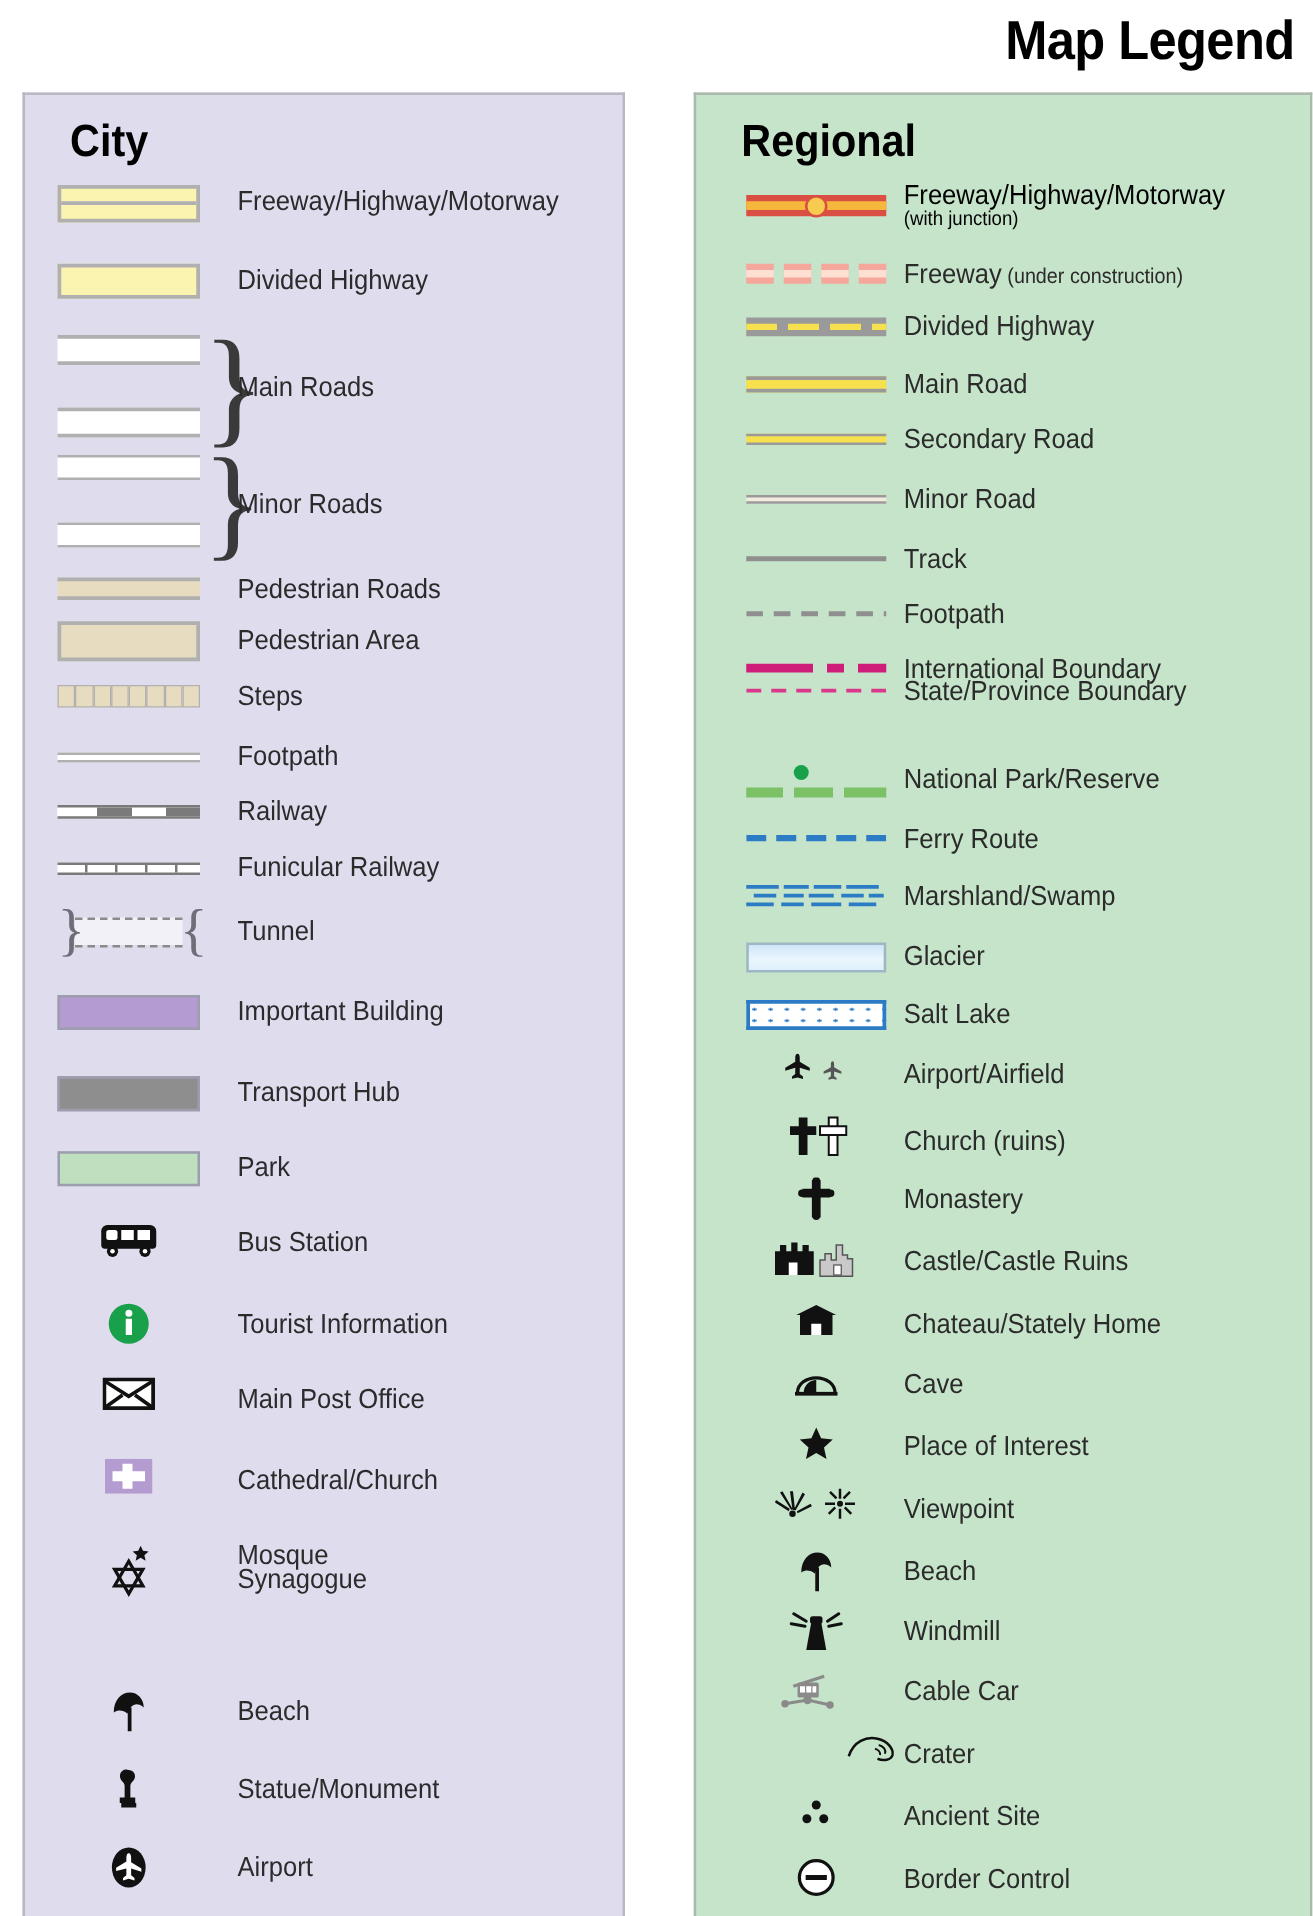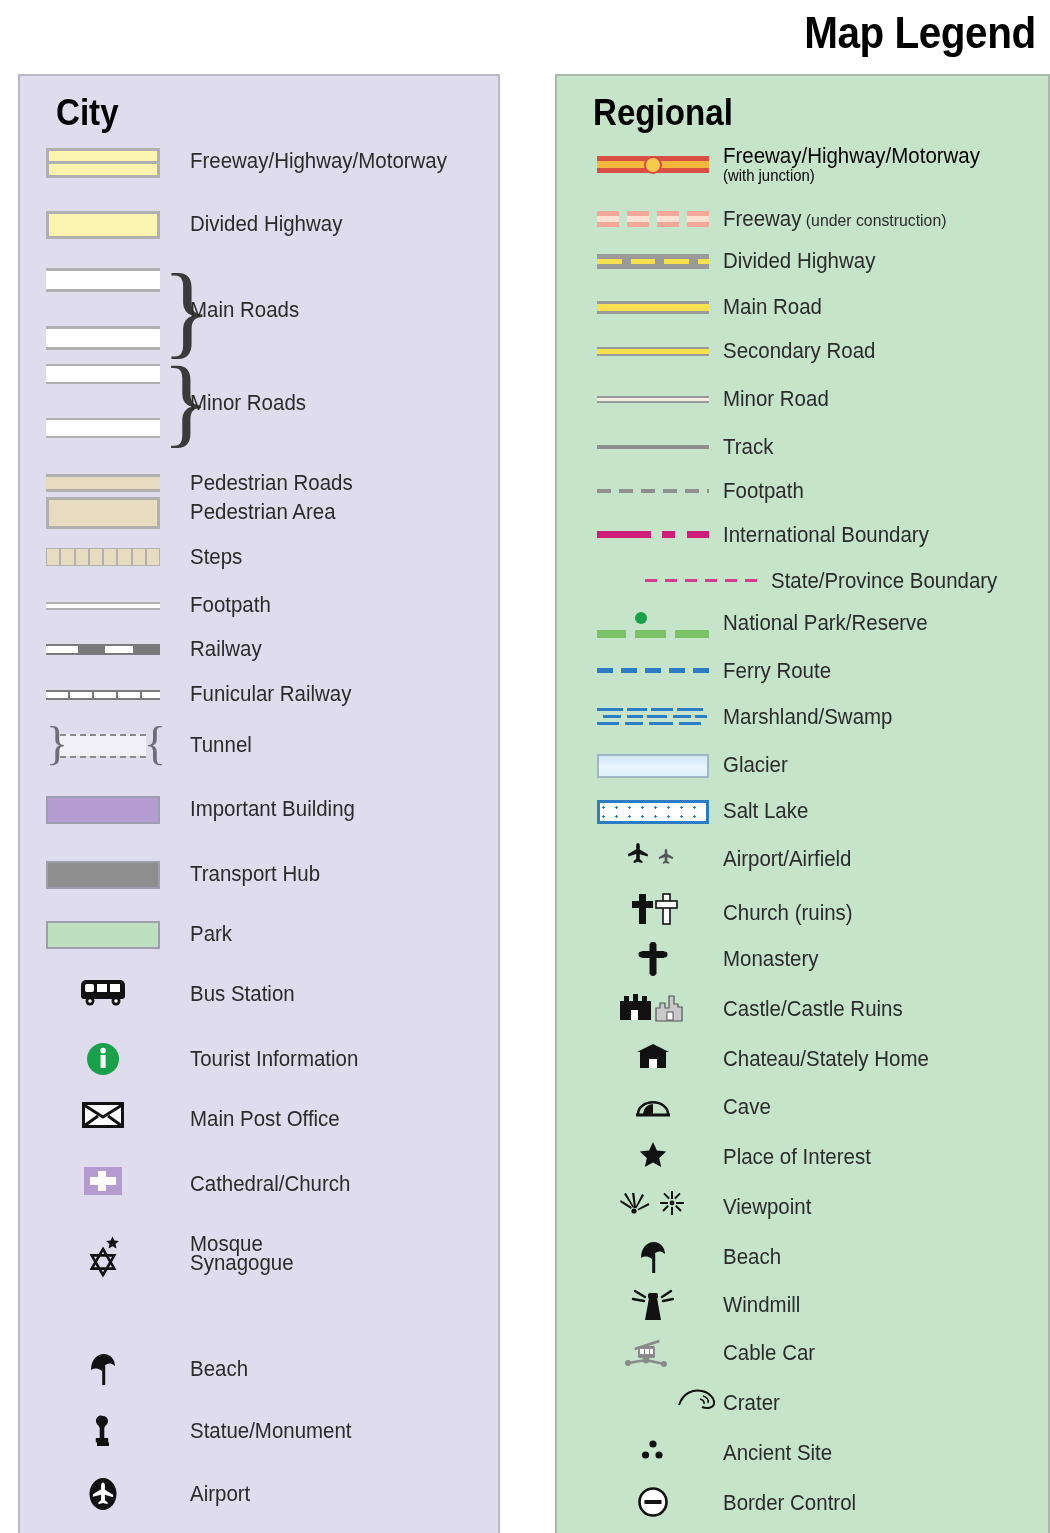--- a/index.html
+++ b/index.html
@@ -161,21 +161,21 @@
       <div class="row" style="top: 284px;">
         <div class="sym" style="margin-left: 26px;">
           <div class="cs" style="height:86px">
             <div class="city-road minor" style="top:4px"></div>
             <div class="city-road minor" style="top:58px"></div>
             <div style="position:absolute;left:116px;top:-4px;font-size:100px;line-height:92px;color:#3a3a3a;font-family:'Liberation Serif',serif;font-weight:300">}</div>
           </div>
         </div>
         <div class="label" style="margin-left: 15px; position: absolute; left: 155px;">Minor Roads</div>
       </div>
-      <div class="row" style="top: 378px; margin-top: 12px;">
+      <div class="row" style="top: 378px;">
         <div class="sym" style="margin-left: 26px;">
           <div class="cs">
             <div class="city-pedroad"></div>
           </div>
         </div>
         <div class="label" style="margin-left: 15px; position: absolute; left: 155px;">Pedestrian Roads</div>
       </div>
       <div class="row" style="top: 419px;">
         <div class="sym" style="margin-left: 26px;">
           <div class="cs">
@@ -441,21 +441,21 @@
         <div class="label" style="margin-left: 6px; position: absolute; left: 160px;">Footpath</div>
       </div>
       <div class="row" style="top: 442px;">
         <div class="sym" style="margin-left: 40px;">
           <div class="rs">
             <div class="reg-intb"></div>
           </div>
         </div>
         <div class="label" style="margin-left: 6px; position: absolute; left: 160px;">International Boundary</div>
       </div>
-      <div class="row" style="top: 488px; margin-left: 48px;">
+      <div class="row" style="top: 460px;">
         <div class="sym" style="margin-left: 40px;">
           <div class="rs">
             <div class="reg-stb"></div>
           </div>
         </div>
         <div class="label" style="margin-left: 6px; position: absolute; left: 160px;">State/Province Boundary</div>
       </div>
       <div class="row" style="top: 532px;">
         <div class="sym" style="margin-left: 40px;">
           <div class="rs" style="height:30px">

